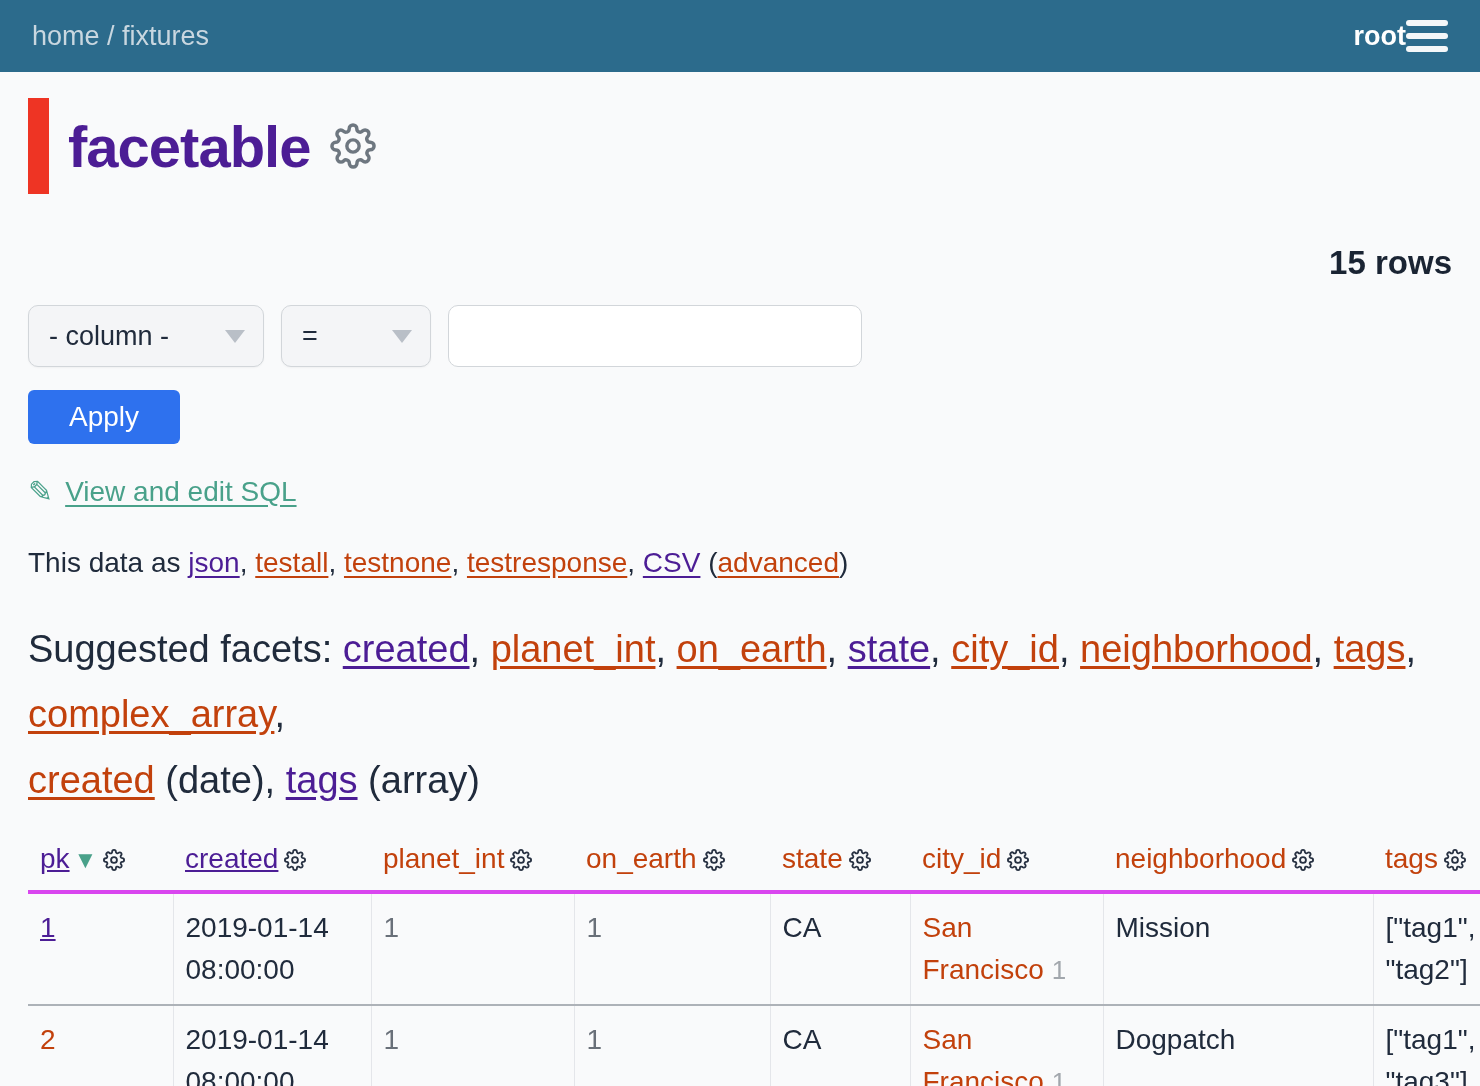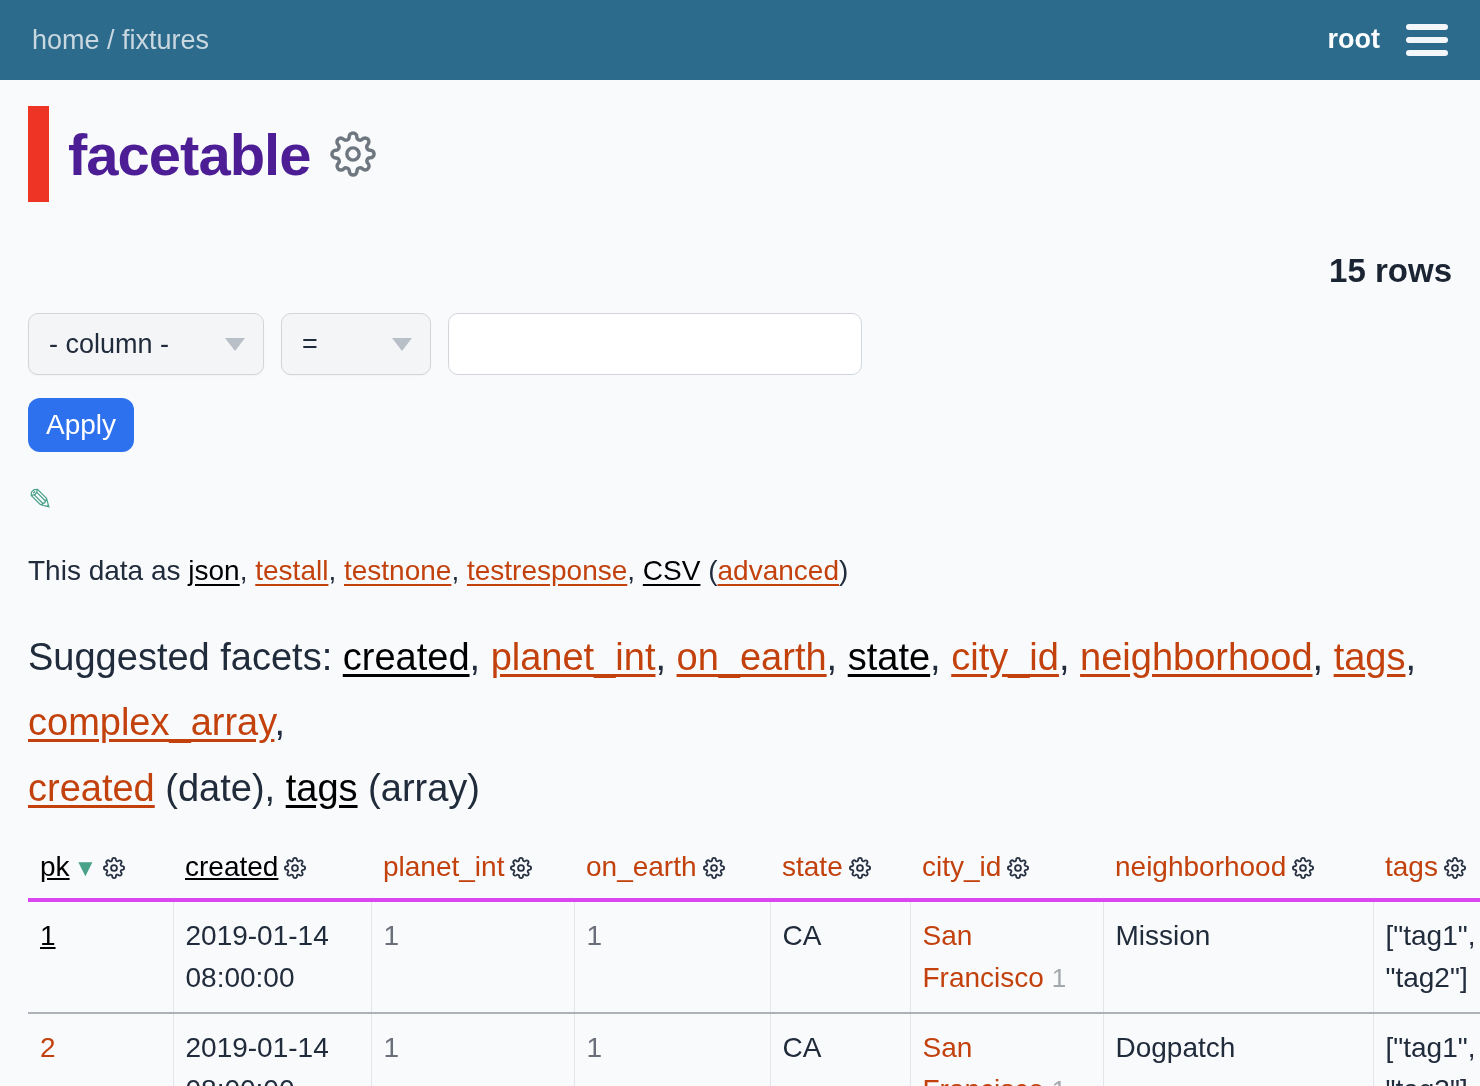--- a/index.html
+++ b/index.html
@@ -4,33 +4,33 @@
 <style>
   * { box-sizing: border-box; margin: 0; padding: 0; }
   html, body { width: 1480px; height: 1086px; overflow: hidden; }
   body {
     font-family: "Liberation Sans", sans-serif;
     background: #f9fafb;
     color: #202b3c;
     font-size: 28px;
   }
   a { cursor: pointer; }
-  a[data-color="green"] { color: #000000; text-decoration: underline; }
+  a[data-color="green"] { color: #4c1d95; text-decoration: underline; }
   a[data-color="blue"]  { color: #c2410c; }
   .u { text-decoration: underline; text-underline-offset: 4px; }
 
   
   .topbar {
-    height: 80px; background: #2c6b8c;
+    height: 72px; background: #2c6b8c;
     display: flex; align-items: center; justify-content: space-between;
     padding: 0 32px;
   }
   .crumbs { color: #c9d7e0; font-size: 27px; }
   .crumbs a { color: #c9d7e0; text-decoration: none; }
-  .topbar-right { display: flex; align-items: flex-start; gap: 26px; }
+  .topbar-right { display: flex; align-items: center; }
   .user { color: #ffffff; font-weight: 700; font-size: 27px; }
   .burger { display: flex; flex-direction: column; gap: 7px; cursor: pointer; }
   .burger span { display: block; width: 42px; height: 6px; border-radius: 3px; background: #f4f7f9; }
 
   main { padding: 0 28px; }
 
   
   .title-row { margin-top: 26px; display: flex; align-items: center; }
   .accent-bar { width: 21px; height: 96px; background: #ee3424; margin-right: 19px; flex: none; }
   h1 { font-size: 58px; font-weight: 700; color: #4c1d95; letter-spacing: -1px; }
@@ -57,21 +57,21 @@
   .select .arrow {
     width: 0; height: 0; border-left: 10px solid transparent;
     border-right: 10px solid transparent; border-top: 13px solid #b9bfc7;
   }
   .filter-input {
     width: 414px; height: 62px; background: #ffffff; border: 1px solid #d2d6da;
     border-radius: 10px; font-size: 27px; padding: 0 18px;
     font-family: "Liberation Sans", sans-serif;
   }
   .apply-btn {
-    margin-top: 23px; width: 106px; height: 54px; border: none; border-radius: 12px;
+    margin-top: 23px; width: 152px; height: 54px; border: none; border-radius: 6px;
     background: #2e71ee; color: #ffffff; font-size: 28px; cursor: pointer;
     font-family: "Liberation Sans", sans-serif;
   }
 
   
   .sql-line { margin-top: 30px; font-size: 28px; display: flex; align-items: center; gap: 12px; }
   .pencil { color: #49a18a; font-size: 30px; }
   .sql-line a { color: #49a18a; }
 
   
@@ -151,20 +151,21 @@
       <span>=</span>
       <span class="arrow"></span>
     </div>
     <input class="filter-input" type="text" value="" style="">
   </div>
   <button class="apply-btn">Apply</button>
 
   
   <div class="sql-line">
     <span class="pencil">✎</span>
+    <a class="u">View and edit SQL</a>
   </div>
 
   
   <p class="data-as"><span>This data as </span><a class="u" data-color="green">json</a><span>, </span><a class="u" data-color="blue">testall</a><span>, </span><a class="u" data-color="blue">testnone</a><span>, </span><a class="u" data-color="blue">testresponse</a><span>, </span><a class="u" data-color="green">CSV</a><span> (</span><a class="u" data-color="blue">advanced</a><span>)</span></p>
 
   
   <p class="facets"><span>Suggested facets: </span><a class="u" data-color="green">created</a><span>, </span><a class="u" data-color="blue">planet_int</a><span>, </span><a class="u" data-color="blue">on_earth</a><span>, </span><a class="u" data-color="green">state</a><span>, </span><a class="u" data-color="blue">city_id</a><span>, </span><a class="u" data-color="blue">neighborhood</a><span>, </span><a class="u" data-color="blue">tags</a><span>, </span><a class="u" data-color="blue">complex_array</a><span>,</span><br><a class="u" data-color="blue">created</a><span> (date), </span><a class="u" data-color="green">tags</a><span> (array)</span></p>
 
   
   <div class="table-wrap">

